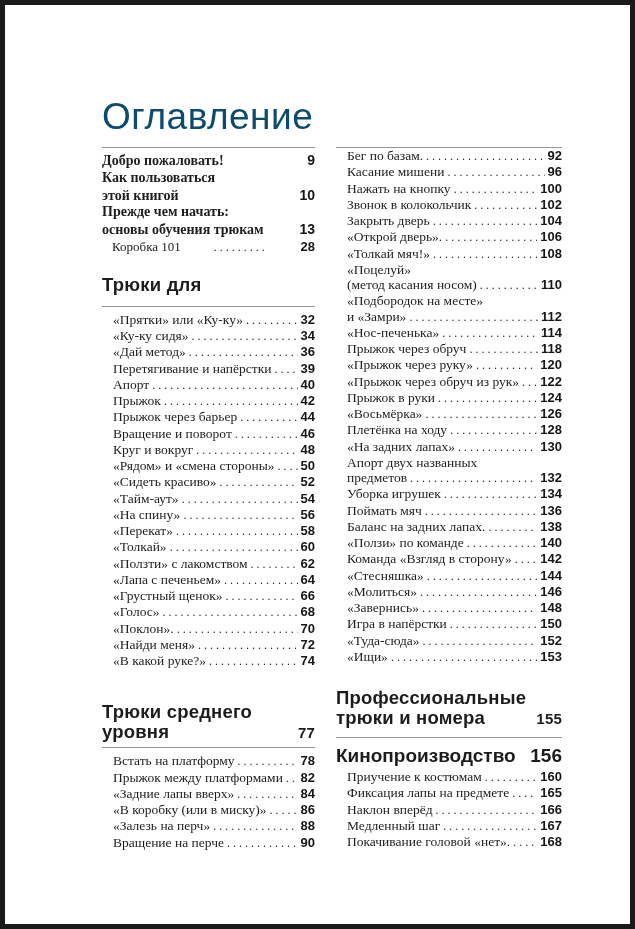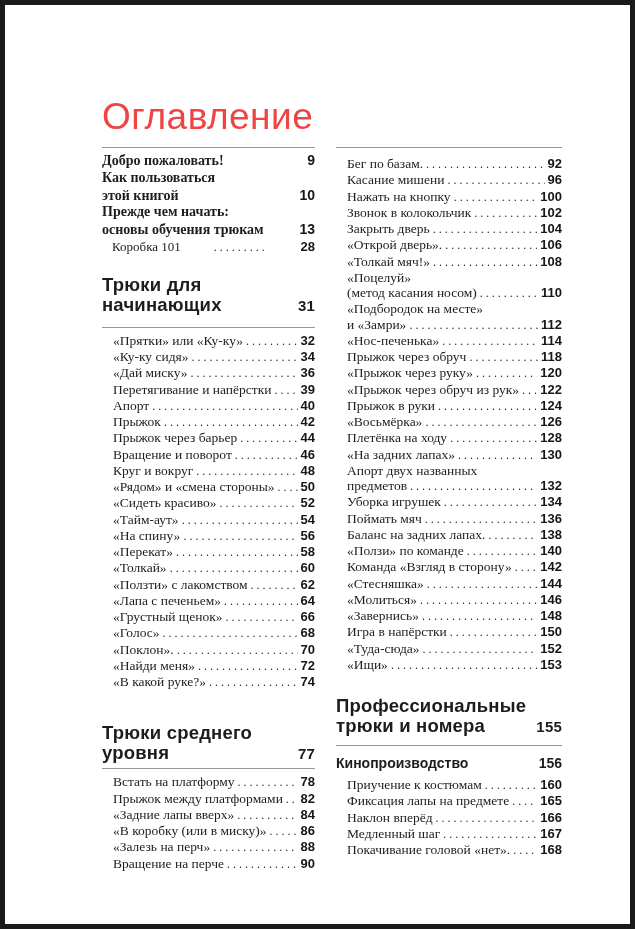--- a/index.html
+++ b/index.html
@@ -6,21 +6,21 @@
   .page{
     position:relative;width:635px;height:929px;box-sizing:border-box;
     background:var(--bg,#fff);border:5px solid var(--frame,#1a1a1a);overflow:hidden;
     font-family:"Liberation Serif",serif;color:var(--text,#1d1d1d);
   }
   .col{position:absolute;top:0;}
   .col-left{left:97px;width:213px;}
   .col-right{left:331px;width:226px;}
   .title{
     margin:93px 0 4px 0;font-family:"Liberation Sans",sans-serif;font-weight:normal;
-    font-size:37px;line-height:38px;letter-spacing:.5px;color:#ef4444;white-space:nowrap;
+    font-size:37px;line-height:38px;letter-spacing:.5px;color:#0c4a6e;white-space:nowrap;
   }
   .rule{height:0;border-top:1.3px solid var(--rule,#979797);}
   .rule-title{margin-top:11px;}
   .rule-title-right{margin-top:142px;}
   .toc-line{display:flex;align-items:baseline;font-size:13.5px;line-height:15.25px;}
   .front{margin-top:4px;}
   .front .toc-line{font-weight:bold;font-size:14px;line-height:16.8px;}
   .subfront .toc-line{padding-left:10px;font-size:13px;line-height:16px;gap:30px;}
   .entries{margin-top:5px;}
   .entries .toc-line{padding-left:11px;}
@@ -32,24 +32,24 @@
   .front .pg{font-size:14px;}
   .sec-a{margin-top:20px;}
   .sec-b{margin-top:33px;}
   .sec-c{margin-top:23px;}
   .sec-head{font-family:"Liberation Sans",sans-serif;font-weight:bold;font-size:18.5px;line-height:20px;letter-spacing:.2px;color:#1c1c1c;}
   .sec-head .row2{display:flex;justify-content:space-between;align-items:baseline;}
   .sec-pg{font-size:15px;}
   .sec-rule{margin-top:11px;}
   .sec-b .sec-rule{margin-top:4px;}
   .sec-c .sec-rule{margin-top:8px;}
-  .cont{margin-top:8px;}
+  .cont{margin-top:0;}
   .subhead{
     display:flex;justify-content:space-between;align-items:baseline;margin-top:8px;
-    font-family:"Liberation Sans",sans-serif;font-weight:bold;font-size:14px;line-height:19px;color:#1c1c1c;
+    font-family:"Liberation Sans",sans-serif;font-weight:bold;font-size:19px;line-height:19px;color:#1c1c1c;
   }
   .sec-c .entries{margin-top:4px;}
 </style>
 </head>
 <body>
 
 <div class="page" style="--bg: #ffffff; --frame: #1a1a1a; --text: #1d1d1d; --rule: #979797;">
 
   <div class="col col-left">
     <h1 class="title">Оглавление</h1>
@@ -82,39 +82,35 @@
         <div class="toc-line">
           <span class="lbl">Коробка 101</span>
           <span class="dots"></span>
           <span class="pg">28</span>
         </div>
       </div>
 
     <section class="sec-a">
       <div class="sec-head">
         <div>Трюки для</div>
-        <div class="row2">
-          <span>начинающих</span>
-          <span class="sec-pg">31</span>
-        </div>
       </div>
       <div class="rule sec-rule"></div>
       <div class="entries">
           <div class="toc-line">
             <span class="lbl">«Прятки» или «Ку-ку»</span>
             <span class="dots"></span>
             <span class="pg">32</span>
           </div>
           <div class="toc-line">
             <span class="lbl">«Ку-ку сидя»</span>
             <span class="dots"></span>
             <span class="pg">34</span>
           </div>
           <div class="toc-line">
-            <span class="lbl">«Дай миску»</span>
+            <span class="lbl">«Дай метод»</span>
             <span class="dots"></span>
             <span class="pg">36</span>
           </div>
           <div class="toc-line">
             <span class="lbl">Перетягивание и напёрстки</span>
             <span class="dots"></span>
             <span class="pg">39</span>
           </div>
           <div class="toc-line">
             <span class="lbl">Апорт</span>

